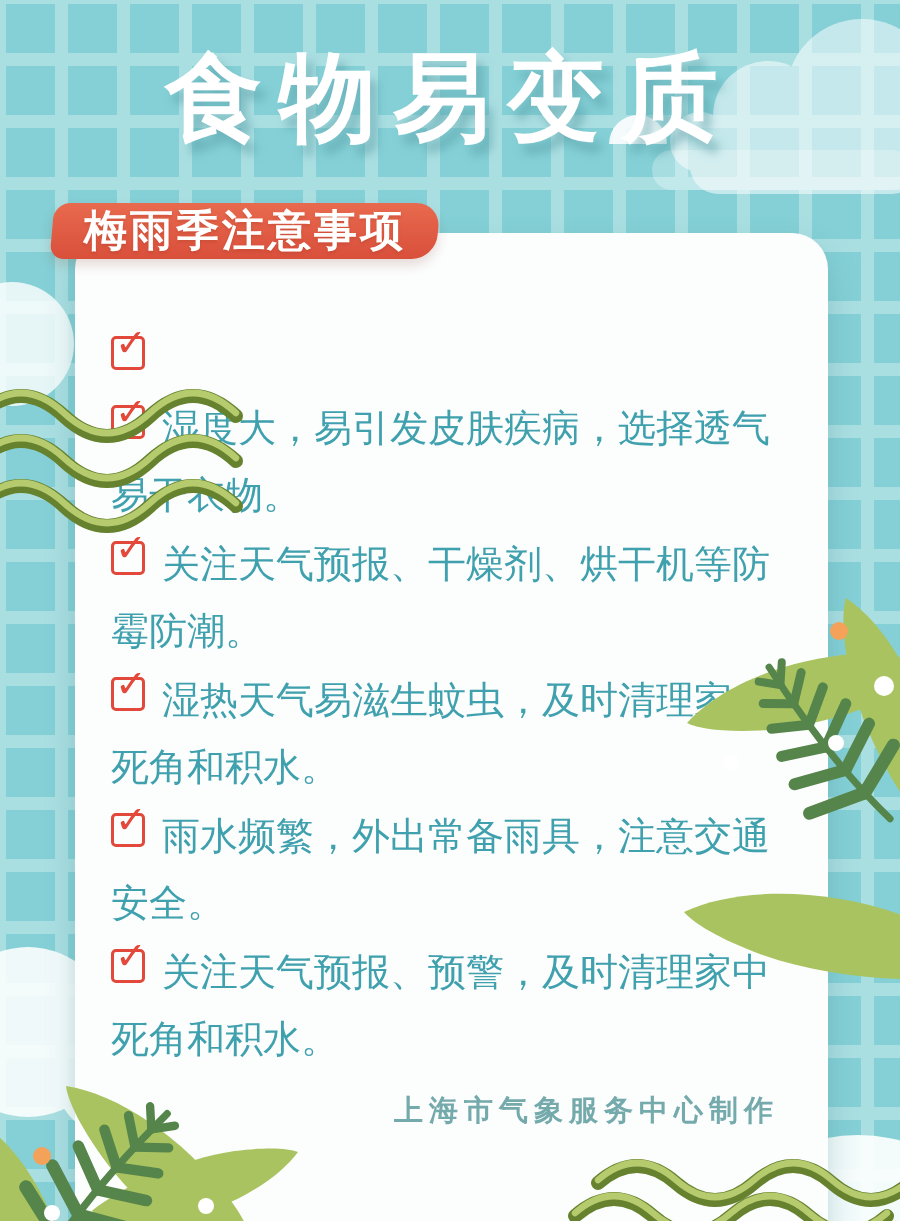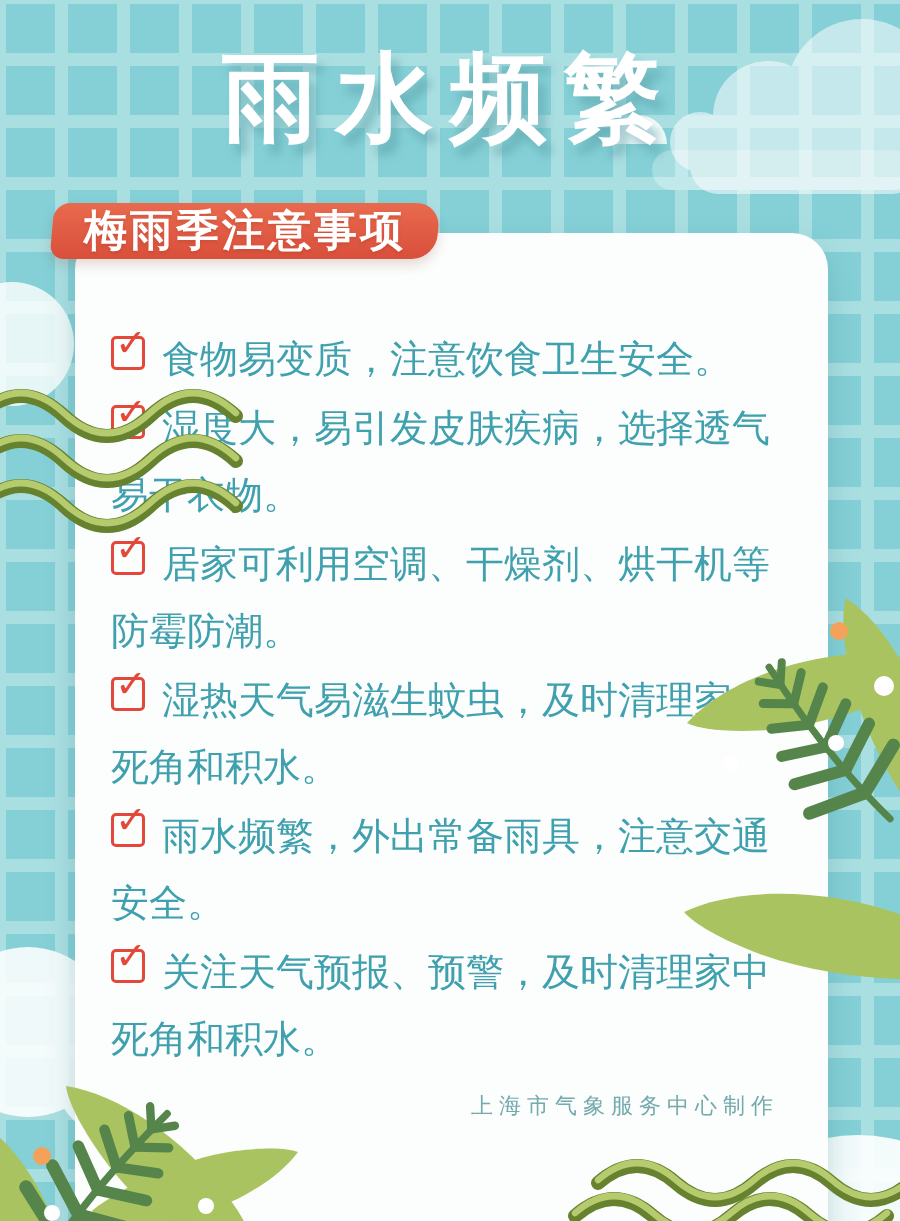--- a/index.html
+++ b/index.html
@@ -94,24 +94,25 @@
     font-size:38px;
     line-height:1;
     font-weight:bold;
     color:#e2493a;
   }
 
   .footer{
     margin-top:18px;
     text-align:right;
     padding-right:0px;
-    font-size:22px;
+    font-size:29px;
     letter-spacing:6px;
     color:#74aaac;
     white-space:nowrap;
+    font-weight:bold;
   }
 
   
   .wd{stroke:#66822e;stroke-width:14;fill:none;stroke-linecap:round;}
   .wl{stroke:#b6ca6e;stroke-width:6.5;fill:none;stroke-linecap:round;}
   .fern-g{stroke:#55854a;stroke-linecap:round;fill:none;}
 </style>
 </head>
 <body>
 
@@ -130,23 +131,23 @@
     <g fill="#ffffff" opacity="0.88">
       <circle cx="28" cy="1032" r="85"></circle>
       <circle cx="118" cy="1074" r="64"></circle>
       <circle cx="196" cy="1102" r="54"></circle>
     </g>
     <circle cx="858" cy="1300" r="165" fill="#ffffff" opacity="0.9"></circle>
   </svg>
 
   <div class="card">
     <ul class="checklist">
-      <li><span class="cb"><span class="tick">✓</span></span><span>食物易变质，注意饮食卫生安全。</span></li>
+      <li><span class="cb"><span class="tick">✓</span></span></li>
       <li><span class="cb"><span class="tick">✓</span></span><span>湿度大，易引发皮肤疾病，选择透气易干衣物。</span></li>
-      <li><span class="cb"><span class="tick">✓</span></span><span>居家可利用空调、干燥剂、烘干机等防霉防潮。</span></li>
+      <li><span class="cb"><span class="tick">✓</span></span><span>关注天气预报、干燥剂、烘干机等防霉防潮。</span></li>
       <li><span class="cb"><span class="tick">✓</span></span><span>湿热天气易滋生蚊虫，及时清理家中死角和积水。</span></li>
       <li><span class="cb"><span class="tick">✓</span></span><span>雨水频繁，外出常备雨具，注意交通安全。</span></li>
       <li><span class="cb"><span class="tick">✓</span></span><span>关注天气预报、预警，及时清理家中死角和积水。</span></li>
     </ul>
     <div class="footer">上海市气象服务中心制作</div>
   </div>
 
   <svg class="decor decor-over" viewBox="0 0 900 1221">
     <defs>
       <path id="blade" d="M0,0 C34,-28 100,-46 168,-40 C210,-36 232,-20 238,-8 C198,10 128,24 68,18 C32,14 10,7 0,0 Z" fill="#a9c360"></path>
@@ -201,19 +202,19 @@
       <circle cx="839" cy="631" r="9" fill="#f4a259"></circle>
       <circle cx="884" cy="686" r="10" fill="#ffffff"></circle>
       <circle cx="836" cy="743" r="8" fill="#ffffff"></circle>
       <circle cx="731" cy="763" r="8" fill="#ffffff"></circle>
       <circle cx="42" cy="1156" r="9" fill="#f4a259"></circle>
       <circle cx="52" cy="1213" r="8" fill="#ffffff"></circle>
       <circle cx="206" cy="1206" r="8" fill="#ffffff"></circle>
     </g>
   </svg>
 
-  <div class="page-title">雨水频繁</div>
+  <div class="page-title">食物易变质</div>
 
   <div class="badge">
     <span class="badge-text">梅雨季注意事项</span>
   </div>
 
 </div>
 
 </body></html>

